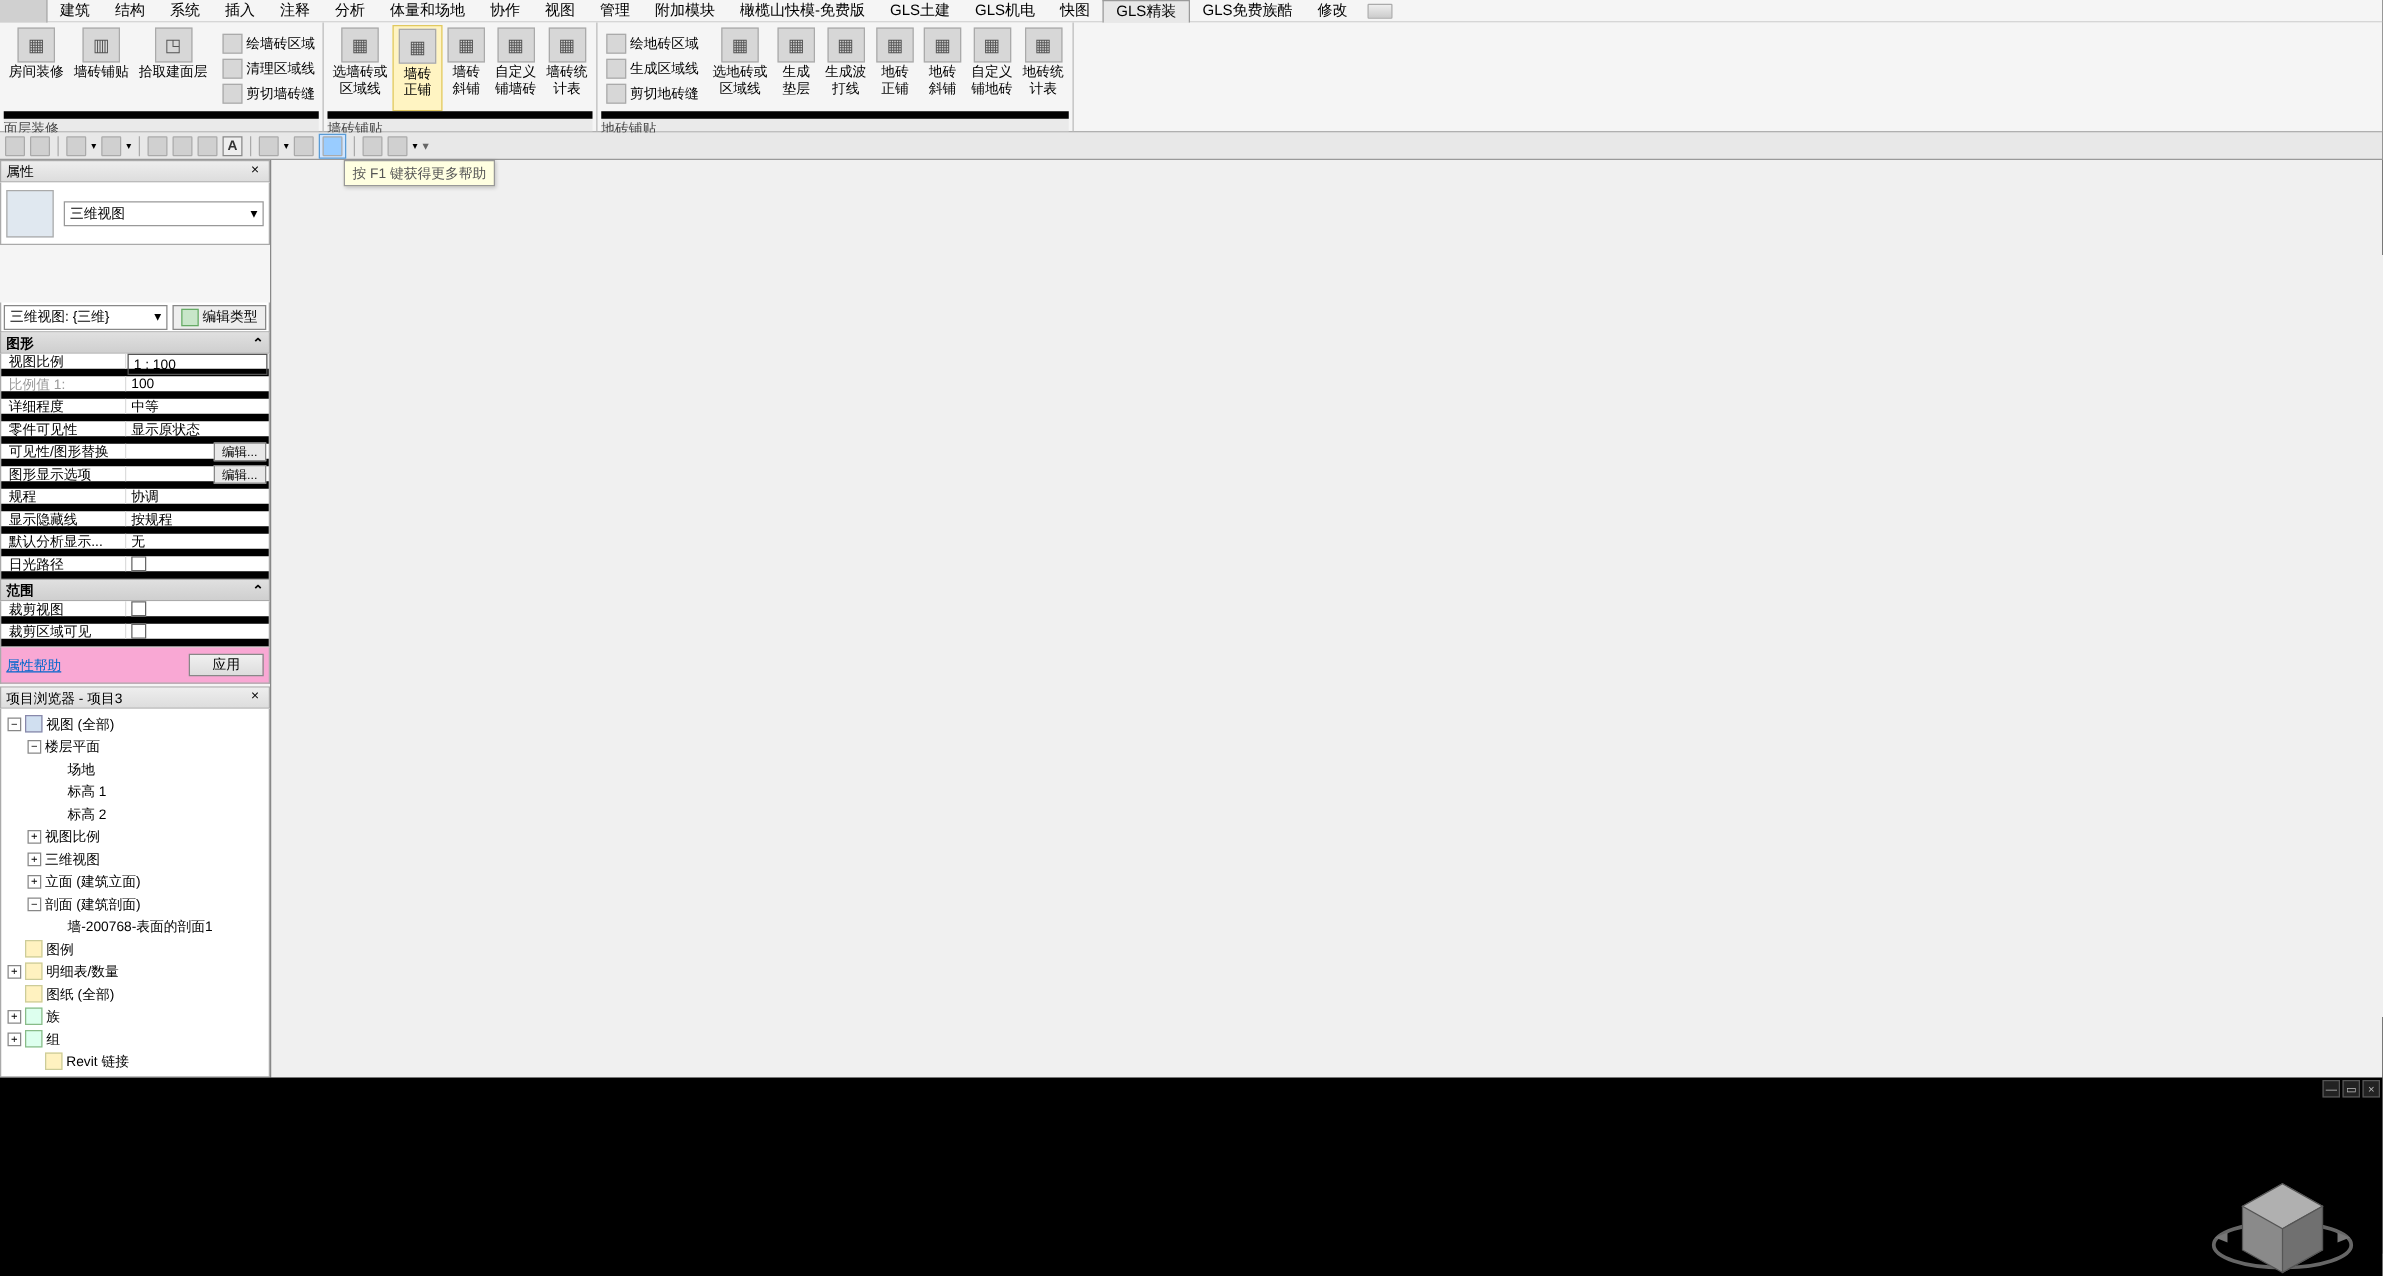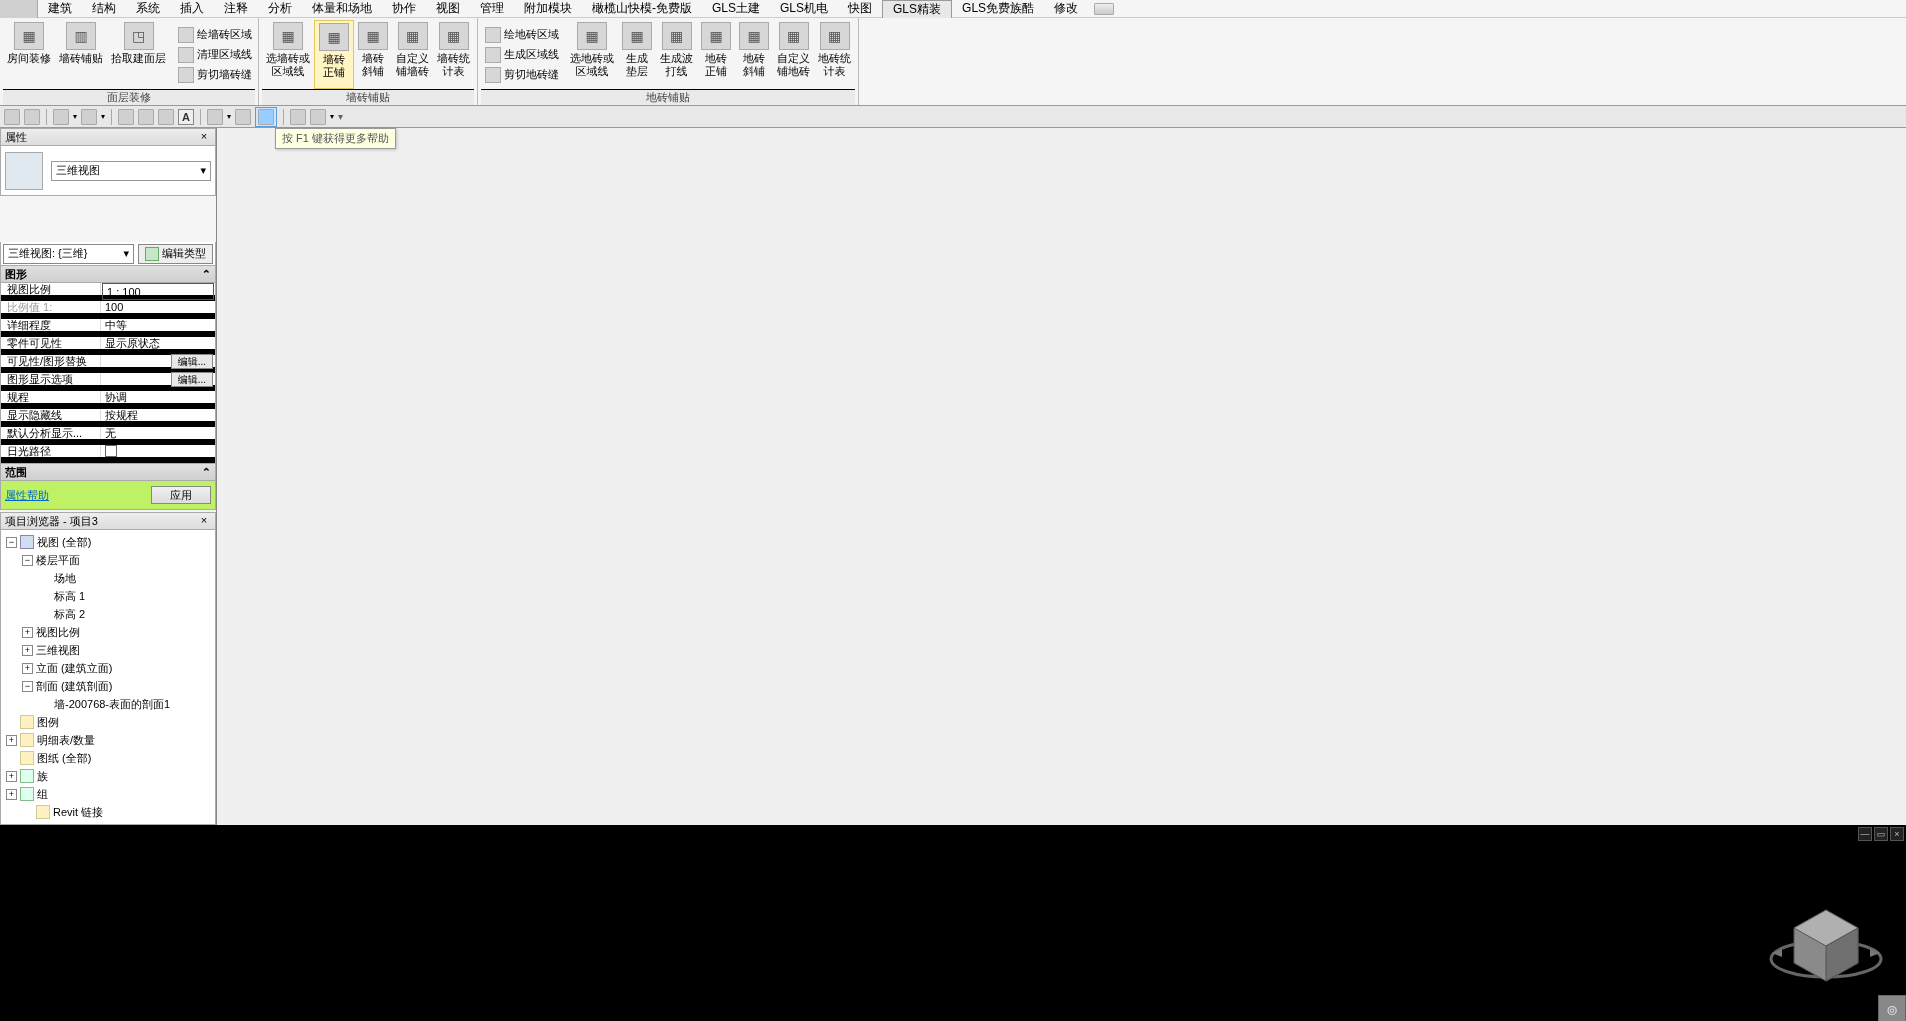--- a/index.html
+++ b/index.html
@@ -9,21 +9,21 @@
 .menubar { height: 18px; background: #f5f5f5; display: flex; align-items: center; border-bottom: 1px solid #ccc; }
 .app-icon { width: 38px; height: 18px; background: #d0d0d0; border-right: 1px solid #aaa; }
 .menu-item { padding: 0 10px; height: 100%; display: flex; align-items: center; cursor: pointer; font-size: 12px; }
 .menu-item.active { background: #e8e8e8; border: 1px solid #9a9a9a; border-bottom: none; }
 .menu-extra { width: 20px; height: 12px; margin-left: 6px; background: linear-gradient(#eee,#ccc); border: 1px solid #aaa; border-radius: 1px; }
 
 
 .ribbon { height: 88px; background: #f5f5f5; display: flex; border-bottom: 1px solid #999; }
 .ribbon-panel { display: flex; flex-direction: column; border-right: 1px solid #bbb; padding: 0 3px; }
 .ribbon-body { display: flex; flex: 1; align-items: stretch; padding-top: 2px; }
-.ribbon-title { height: 16px; text-align: center; font-size: 11px; color: #444; background: #eaeaea; border-top: 1px solid #000000; }
+.ribbon-title { height: 16px; font-size: 11px; color: #444; background: #eaeaea; border-top: 6px solid #000000; }
 .rbtn { display: flex; flex-direction: column; align-items: center; justify-content: flex-start; padding: 2px 4px; cursor: pointer; }
 .rbtn.highlight { background: #fff4c2; border: 1px solid #e0c860; }
 .ricon { width: 30px; height: 28px; background: #d7d7d7; border: 1px solid #aaa; margin-bottom: 2px; display:flex;align-items:center;justify-content:center; font-size:14px;color:#555;}
 .ricon.sm { width: 16px; height: 16px; margin: 1px 3px 1px 1px; }
 .rlbl { font-size: 11px; text-align: center; line-height: 13px; }
 .row-btn { display: flex; align-items: center; height: 20px; padding: 0 3px; cursor: pointer; }
 .row-btn span { font-size: 11px; }
 
 
 .qat { height: 22px; background: #e8e8e8; border-bottom: 1px solid #999; display: flex; align-items: center; padding: 0 4px; gap: 4px; position: relative; }
@@ -52,21 +52,21 @@
 .prop-group-hd { height:17px; background:linear-gradient(#e0e0e0,#cfcfcf); border:1px solid #aaa; border-top:none; display:flex;align-items:center;justify-content:space-between;padding:0 4px; font-weight:bold; }
 .prop-table { border:1px solid #aaa; border-top:none; background:#fff; }
 .prop-row { display:flex; height:18px; border-bottom:6px solid #000000;text-align:center; }
 .prop-row .k { width: 100px; padding-left:6px; display:flex;align-items:center; border-right:1px solid #ddd; }
 .prop-row .v { flex:1; padding-left:4px; display:flex;align-items:center; position:relative; }
 .prop-row .v.boxed { border:1px solid #555; margin:0 1px; height:17px; }
 .prop-row .k.dim { color:#999; }
 .chk { width:12px;height:12px;border:1px solid #666;background:#fff; }
 .btn-cell { margin-left:auto; margin-right:2px; padding:0 6px; height:15px; border:1px solid #888; background:#e8e8e8; cursor:pointer; font-size:10px;}
 
-.prop-footer { height:24px; display:flex; align-items:center; justify-content:space-between; padding:14px 4px; border:1px solid #aaa; border-top:none; background:#bef264;}
+.prop-footer { height:24px; display:flex; align-items:center; justify-content:space-between; padding:14px 4px; border:1px solid #aaa; border-top:none; background:#f9a8d4;}
 .link { color:#0066cc; text-decoration:underline; cursor:pointer; }
 .btn-apply { width:60px; height:18px; border:1px solid #888; background:linear-gradient(#f0f0f0,#ddd); cursor:pointer; text-align:center;line-height:16px;}
 
 
 .proj { flex:1; display:flex; flex-direction:column; overflow:hidden; margin-top:2px; }
 .tree { flex:1; background:#fff; border:1px solid #aaa; border-top:none; overflow:auto; padding:3px; }
 .tn { display:flex; align-items:center; height:18px; white-space:nowrap; cursor:pointer; }
 .tn.l0{padding-left:2px}.tn.l1{padding-left:18px}.tn.l2{padding-left:36px}
 .exp { width:11px;height:11px;border:1px solid #888;margin-right:3px;display:flex;align-items:center;justify-content:center;font-size:9px;line-height:9px;background:#fff;}
 .tico { width:14px;height:14px;margin-right:3px;background:#d0dff0;border:1px solid #88a;}
@@ -336,20 +336,34 @@
             <div class="k">日光路径</div>
             <div class="v">
               <div class="chk"></div>
             </div>
           </div>
         </div>
       <div class="prop-group-hd">
           <span>范围</span>
           <span>⌃</span>
         </div>
+      <div class="prop-table" id="prop-rows-2">
+          <div class="prop-row">
+            <div class="k">裁剪视图</div>
+            <div class="v">
+              <div class="chk"></div>
+            </div>
+          </div>
+          <div class="prop-row">
+            <div class="k">裁剪区域可见</div>
+            <div class="v">
+              <div class="chk"></div>
+            </div>
+          </div>
+        </div>
       <div class="prop-footer">
         <span class="link">属性帮助</span>
         <div class="btn-apply">应用</div>
       </div>
     </div>
 
     <div class="proj">
       <div class="panel-header">
         <span>项目浏览器 - 项目3</span>
         <span class="close">×</span>

